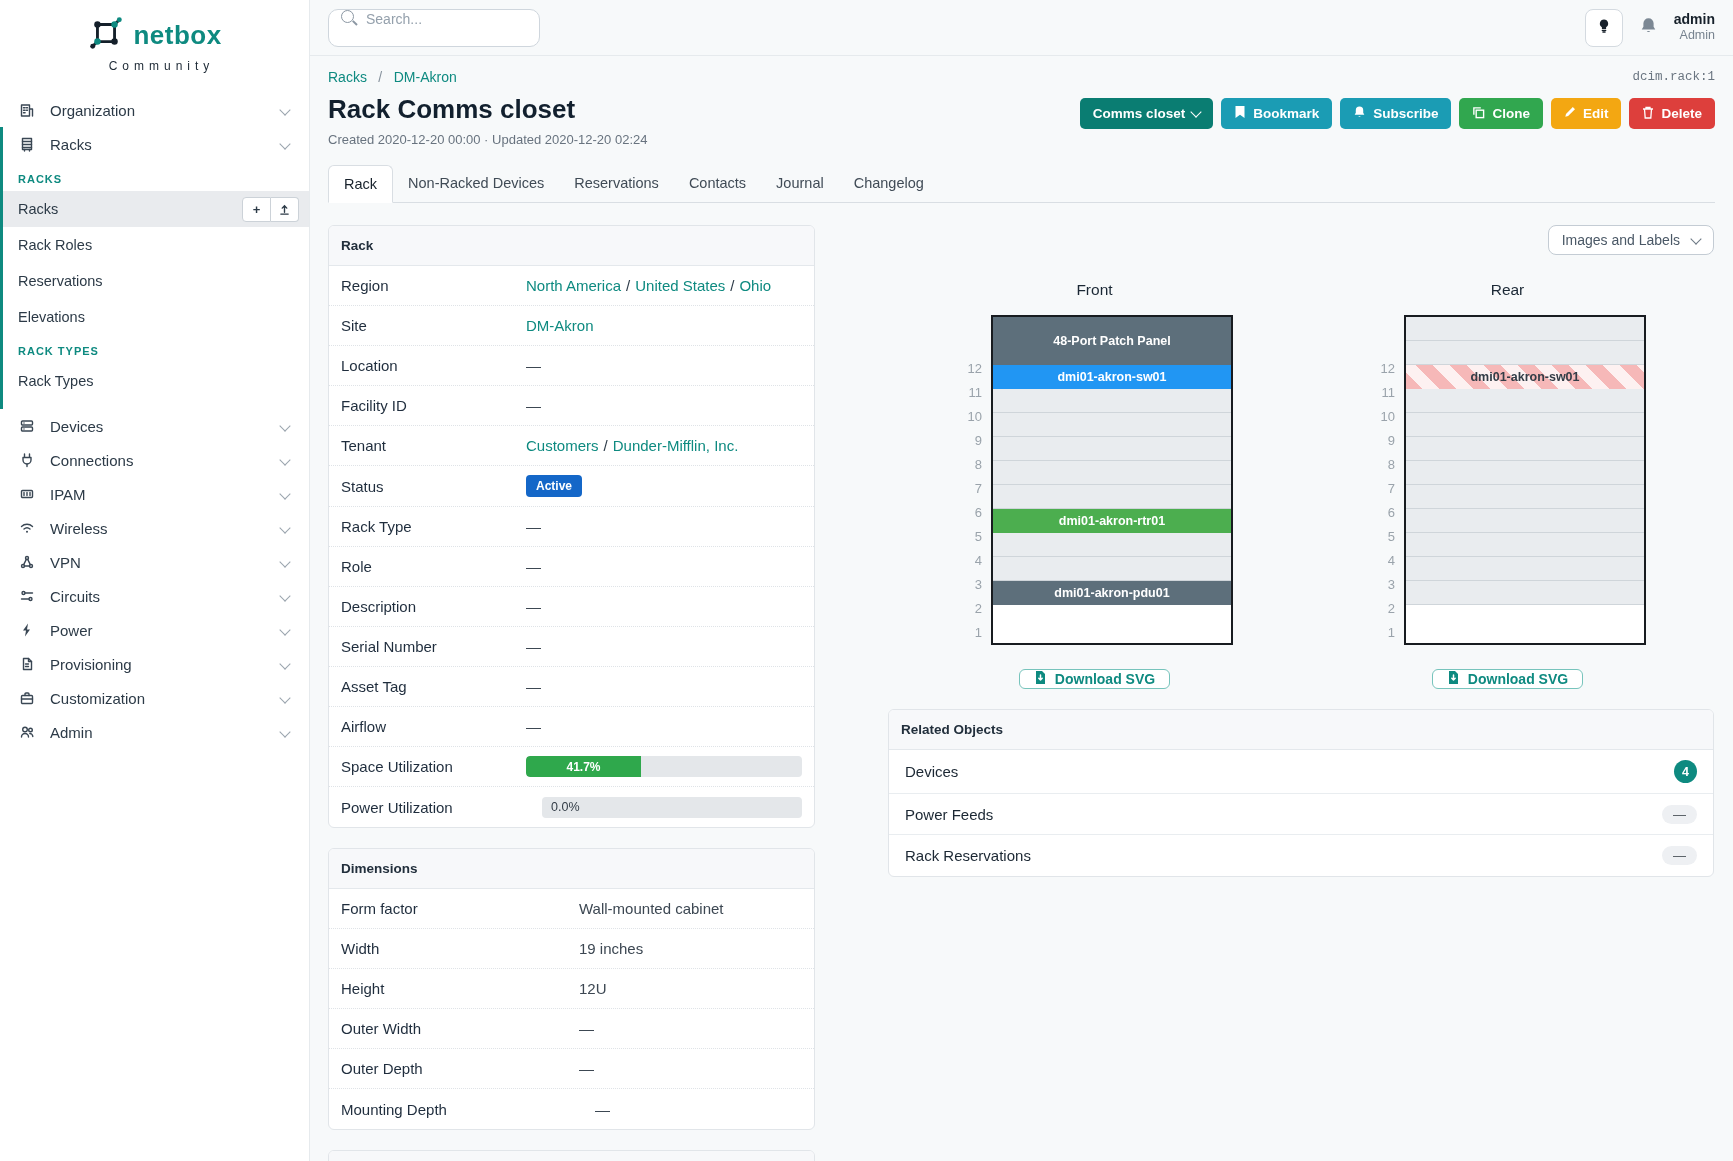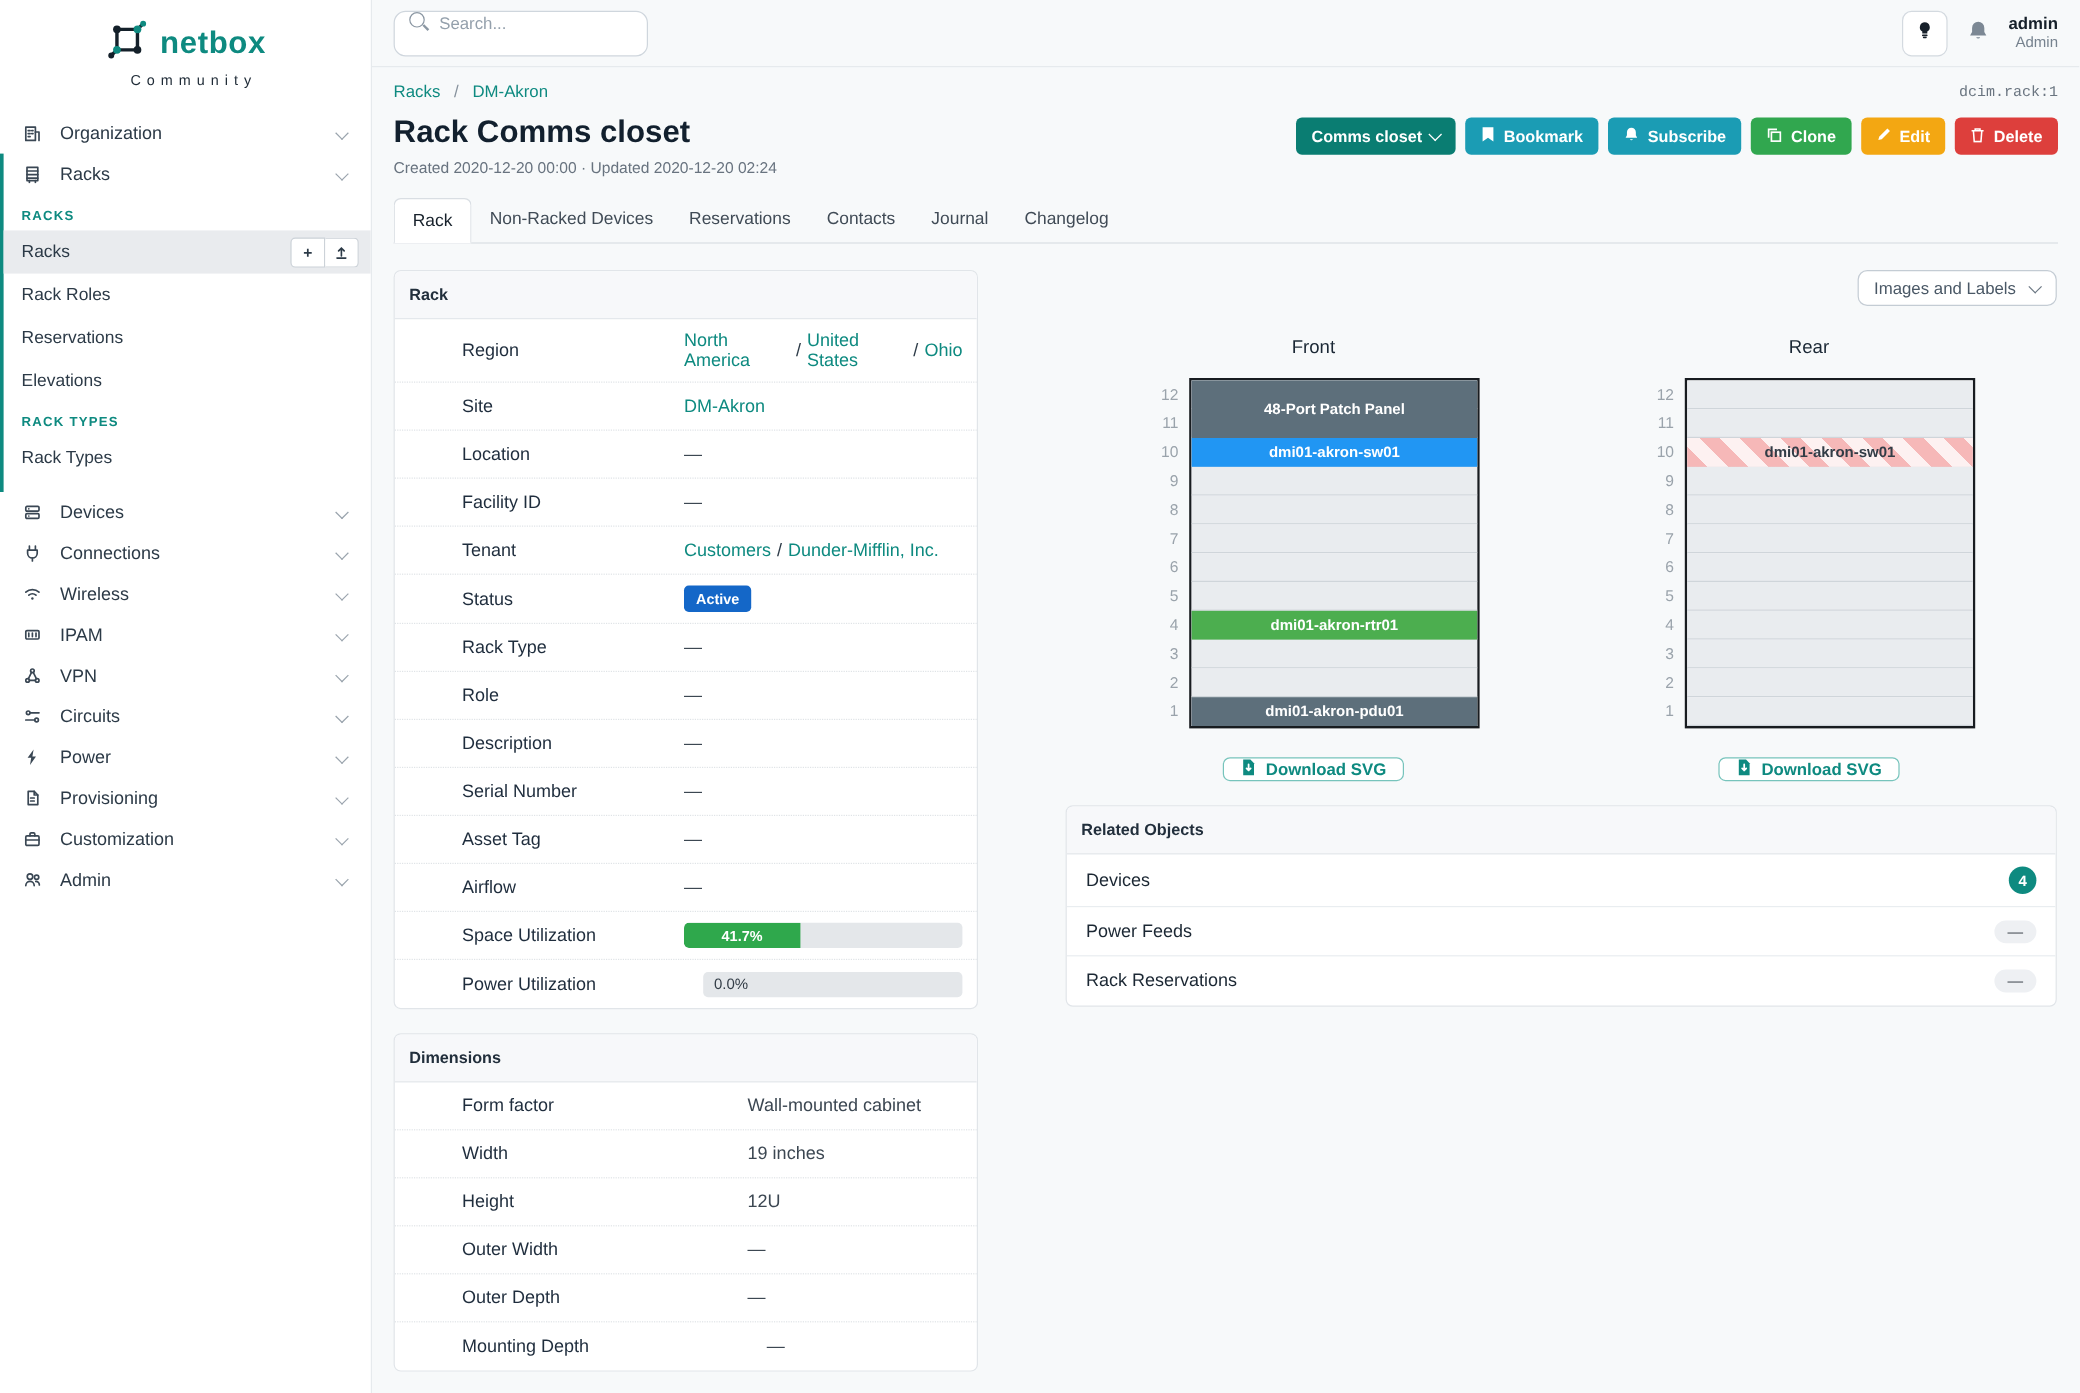--- a/index.html
+++ b/index.html
@@ -82,42 +82,42 @@
   .cols{display:flex;margin-top:22px;}
   .left-col{width:487px;min-width:487px;}
   .right-col{margin-left:73px;width:826px;}
 
   .card{background:#fff;border:1px solid #e1e5e9;border-radius:6px;margin-bottom:20px;overflow:hidden;}
   .card-h{background:#f7f8fa;border-bottom:1px solid #e4e8ec;padding:12px 12px;
     font-size:13.5px;font-weight:600;color:#222f3c;}
   .frow{display:flex;align-items:center;padding:9px 12px;border-bottom:1px dotted #dfe3e7;
     min-height:40px;box-sizing:border-box;font-size:15px;}
   .frow:last-child{border-bottom:none;gap:16px;}
-  .flabel{width:185px;min-width:185px;color:#1f2d3d;margin-left:44px;}
+  .flabel{width:185px;min-width:185px;color:#1f2d3d;}
   .dim .flabel{width:238px;min-width:238px;}
   .fval{color:#3c4752;display:flex;align-items:center;flex:1;}
   .fval a{color:#0e8a80;text-decoration:none;}
   .sep{color:#2c3a47;margin:0 5px;}
   .badge-active{color:#fff;font-size:12px;font-weight:700;padding:4px 10px;border-radius:4px;}
   .pbar{flex:1;height:21px;background:#e4e7ea;border-radius:4px;overflow:hidden;position:relative;}
   .pfill{height:100%;display:flex;align-items:center;justify-content:center;border-radius:4px 0 0 4px;}
   .pfill span{color:#fff;font-size:12px;font-weight:600;}
   .ptext{position:absolute;left:9px;top:50%;transform:translateY(-50%);font-size:12.5px;color:#333d47;}
 
   
   .opts-row{display:flex;justify-content:flex-end;}
   .select-btn{display:inline-flex;align-items:center;gap:12px;background:#fff;border:1px solid #c4ccd4;
     border-radius:8px;padding:6px 13px;font-size:14px;color:#4a5866;cursor:pointer;}
   .schev{width:7px;height:7px;border-right:1.7px solid #6c7884;border-bottom:1.7px solid #6c7884;
     transform:rotate(45deg);margin-top:-3px;}
   .elev-row{display:flex;margin-top:26px;}
   .elev{flex:1;display:flex;flex-direction:column;align-items:center;}
   .elev-title{font-size:15.5px;color:#1b2835;margin-bottom:16px;}
   .rack-wrap{display:flex;}
-  .rack-nums{width:26px;padding-right:9px;padding-top:2px;}
+  .rack-nums{width:26px;padding-right:9px;padding-top:2px;margin-top:40px;}
   .rack-num{height:24px;line-height:24px;font-size:13px;color:#9aa3ab;text-align:right;}
   .rack-frame{width:238px;border:2px solid #181c20;background:#fff;position:relative;}
   .rack-unit{height:24px;background:#e9ecef;border-bottom:1px solid #cfd5da;box-sizing:border-box;}
   .rack-unit:last-child{border-bottom:none;}
   .rack-device{position:absolute;left:0;right:0;display:flex;align-items:center;justify-content:center;
     font-size:12.5px;font-weight:600;box-sizing:border-box;cursor:pointer;}
   .dl-btn{margin-top:24px;display:inline-flex;align-items:center;gap:8px;background:#fff;
     border:1px solid #77c4bc;color:#0e8a80;border-radius:6px;padding:0 14px;font-size:14px;
     font-weight:600;cursor:pointer;}
   .dl-btn svg{stroke:#0e8a80;fill:none;stroke-width:1.5;stroke-linecap:round;stroke-linejoin:round;}
@@ -226,35 +226,35 @@
               <path d="M5.5 2v3.5M10.5 2v3.5M4 5.5h8v2.5a4 4 0 0 1-8 0z"></path>
               <path d="M8 12v2.5"></path>
             </svg>
         </span>
         <span>Connections</span>
         <span class="chev"></span>
       </div>
       <div class="nav-item">
         <span class="nicon">
           <svg width="16" height="16" viewBox="0 0 16 16">
+              <rect x="2.5" y="4.5" width="11" height="7" rx="1"></rect>
+              <path d="M5 6.5v3M8 6.5v3M11 6.5v3"></path>
+            </svg>
+        </span>
+        <span>IPAM</span>
+        <span class="chev"></span>
+      </div>
+      <div class="nav-item">
+        <span class="nicon">
+          <svg width="16" height="16" viewBox="0 0 16 16">
               <path d="M2.5 6.5a8 8 0 0 1 11 0M5 9a4.5 4.5 0 0 1 6 0"></path>
               <circle cx="8" cy="11.8" r="1" fill="#3a4754" stroke="none"></circle>
             </svg>
         </span>
         <span>Wireless</span>
-        <span class="chev"></span>
-      </div>
-      <div class="nav-item">
-        <span class="nicon">
-          <svg width="16" height="16" viewBox="0 0 16 16">
-              <rect x="2.5" y="4.5" width="11" height="7" rx="1"></rect>
-              <path d="M5 6.5v3M8 6.5v3M11 6.5v3"></path>
-            </svg>
-        </span>
-        <span>IPAM</span>
         <span class="chev"></span>
       </div>
       <div class="nav-item">
         <span class="nicon">
           <svg width="16" height="16" viewBox="0 0 16 16">
               <circle cx="8" cy="4" r="1.5"></circle>
               <circle cx="4" cy="12" r="1.5"></circle>
               <circle cx="12" cy="12" r="1.5"></circle>
               <path d="M7.3 5.4 4.7 10.6M8.7 5.4l2.6 5.2M5.5 12h5"></path>
             </svg>

